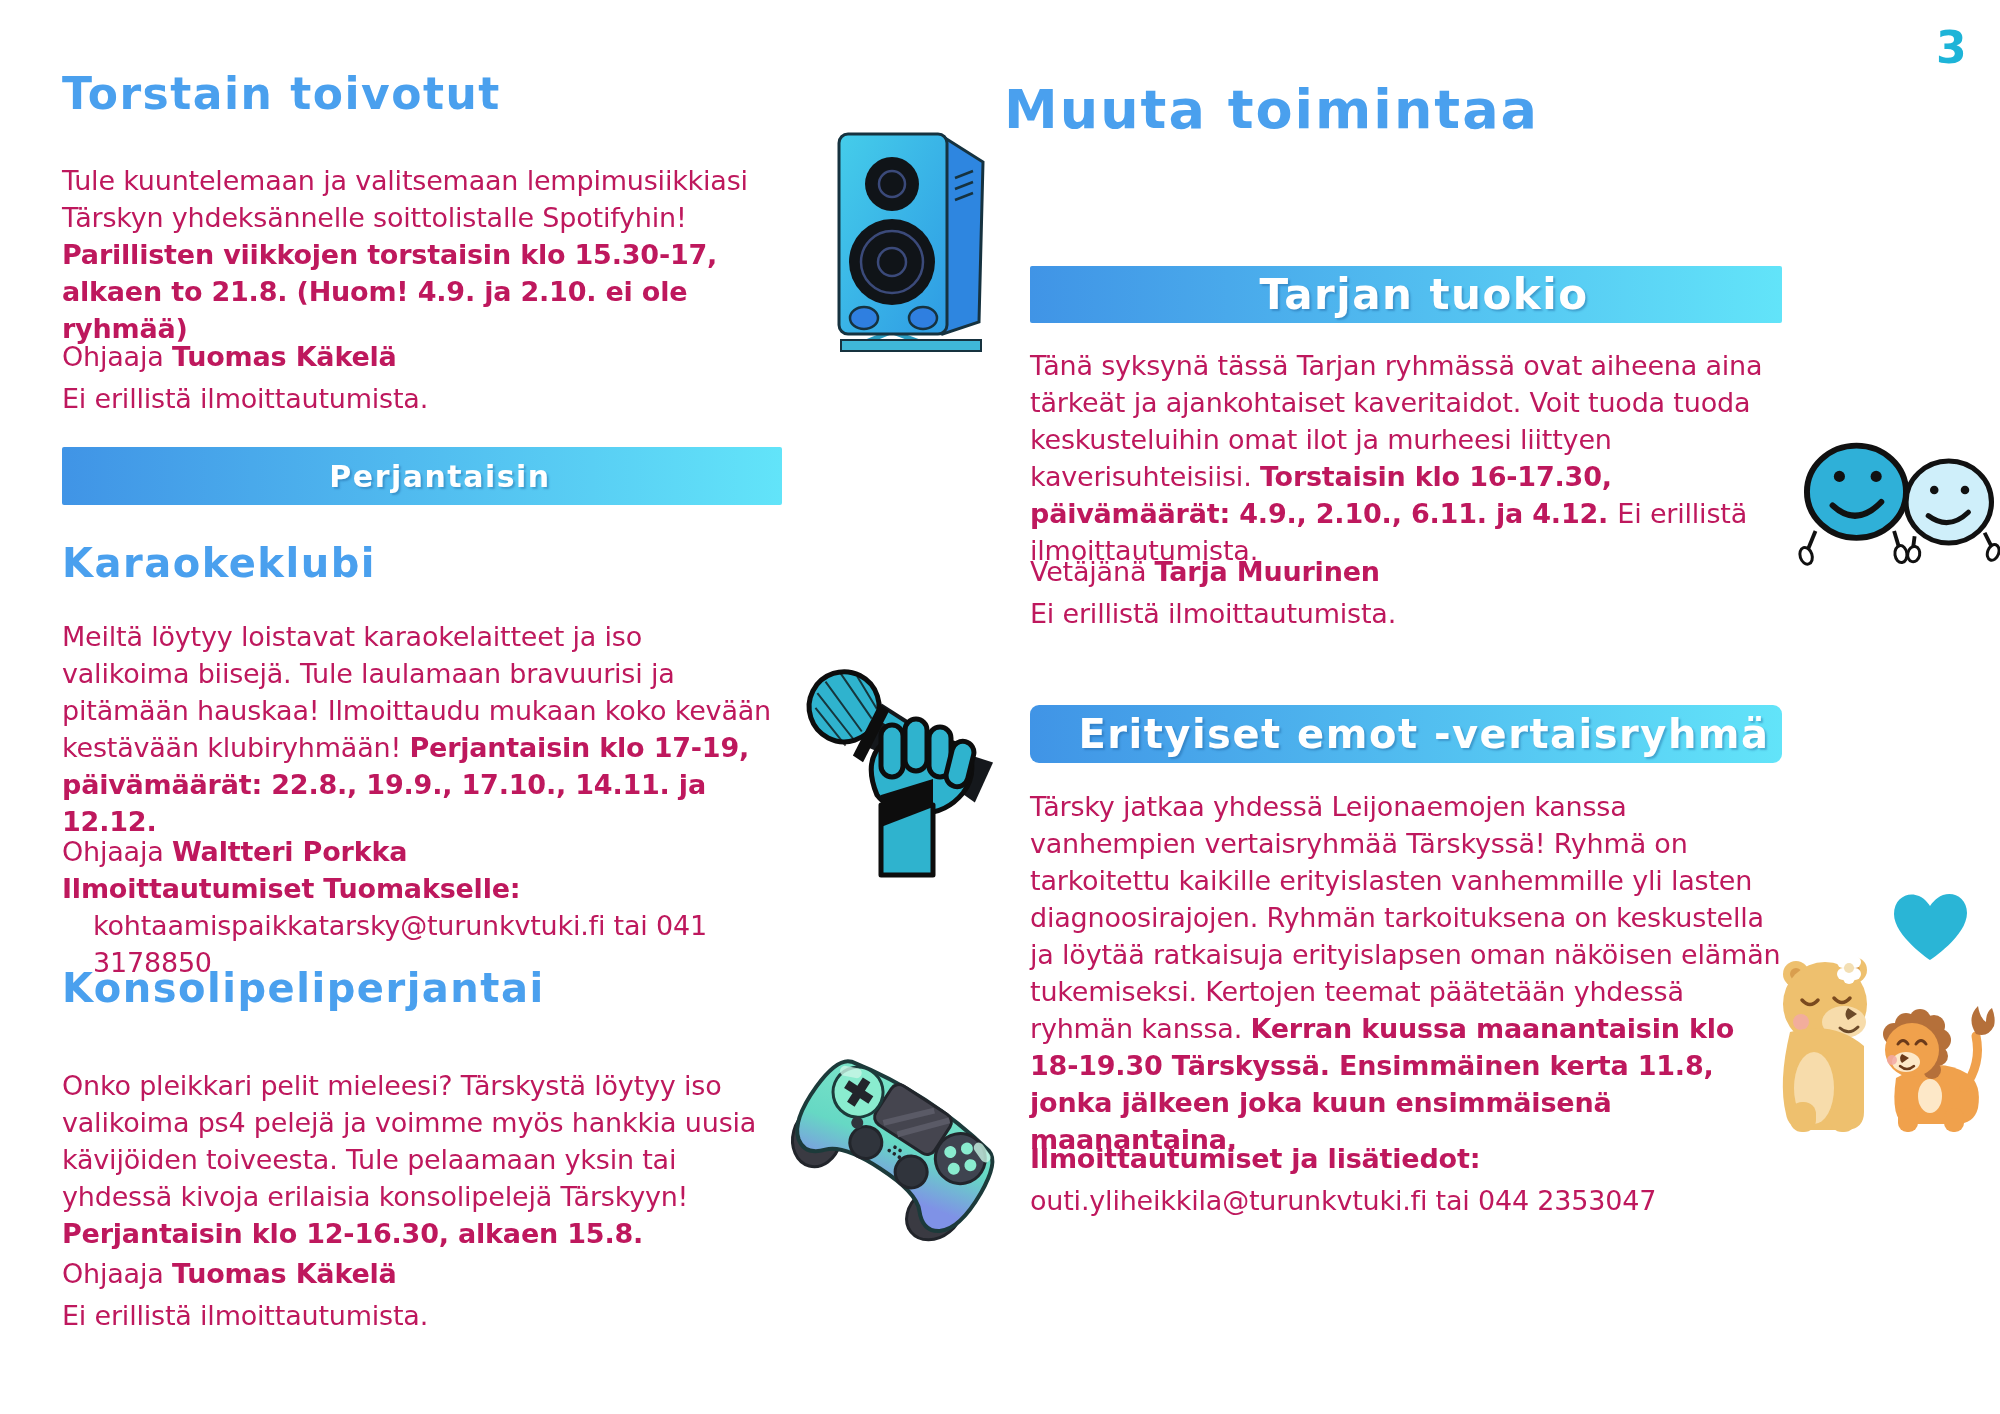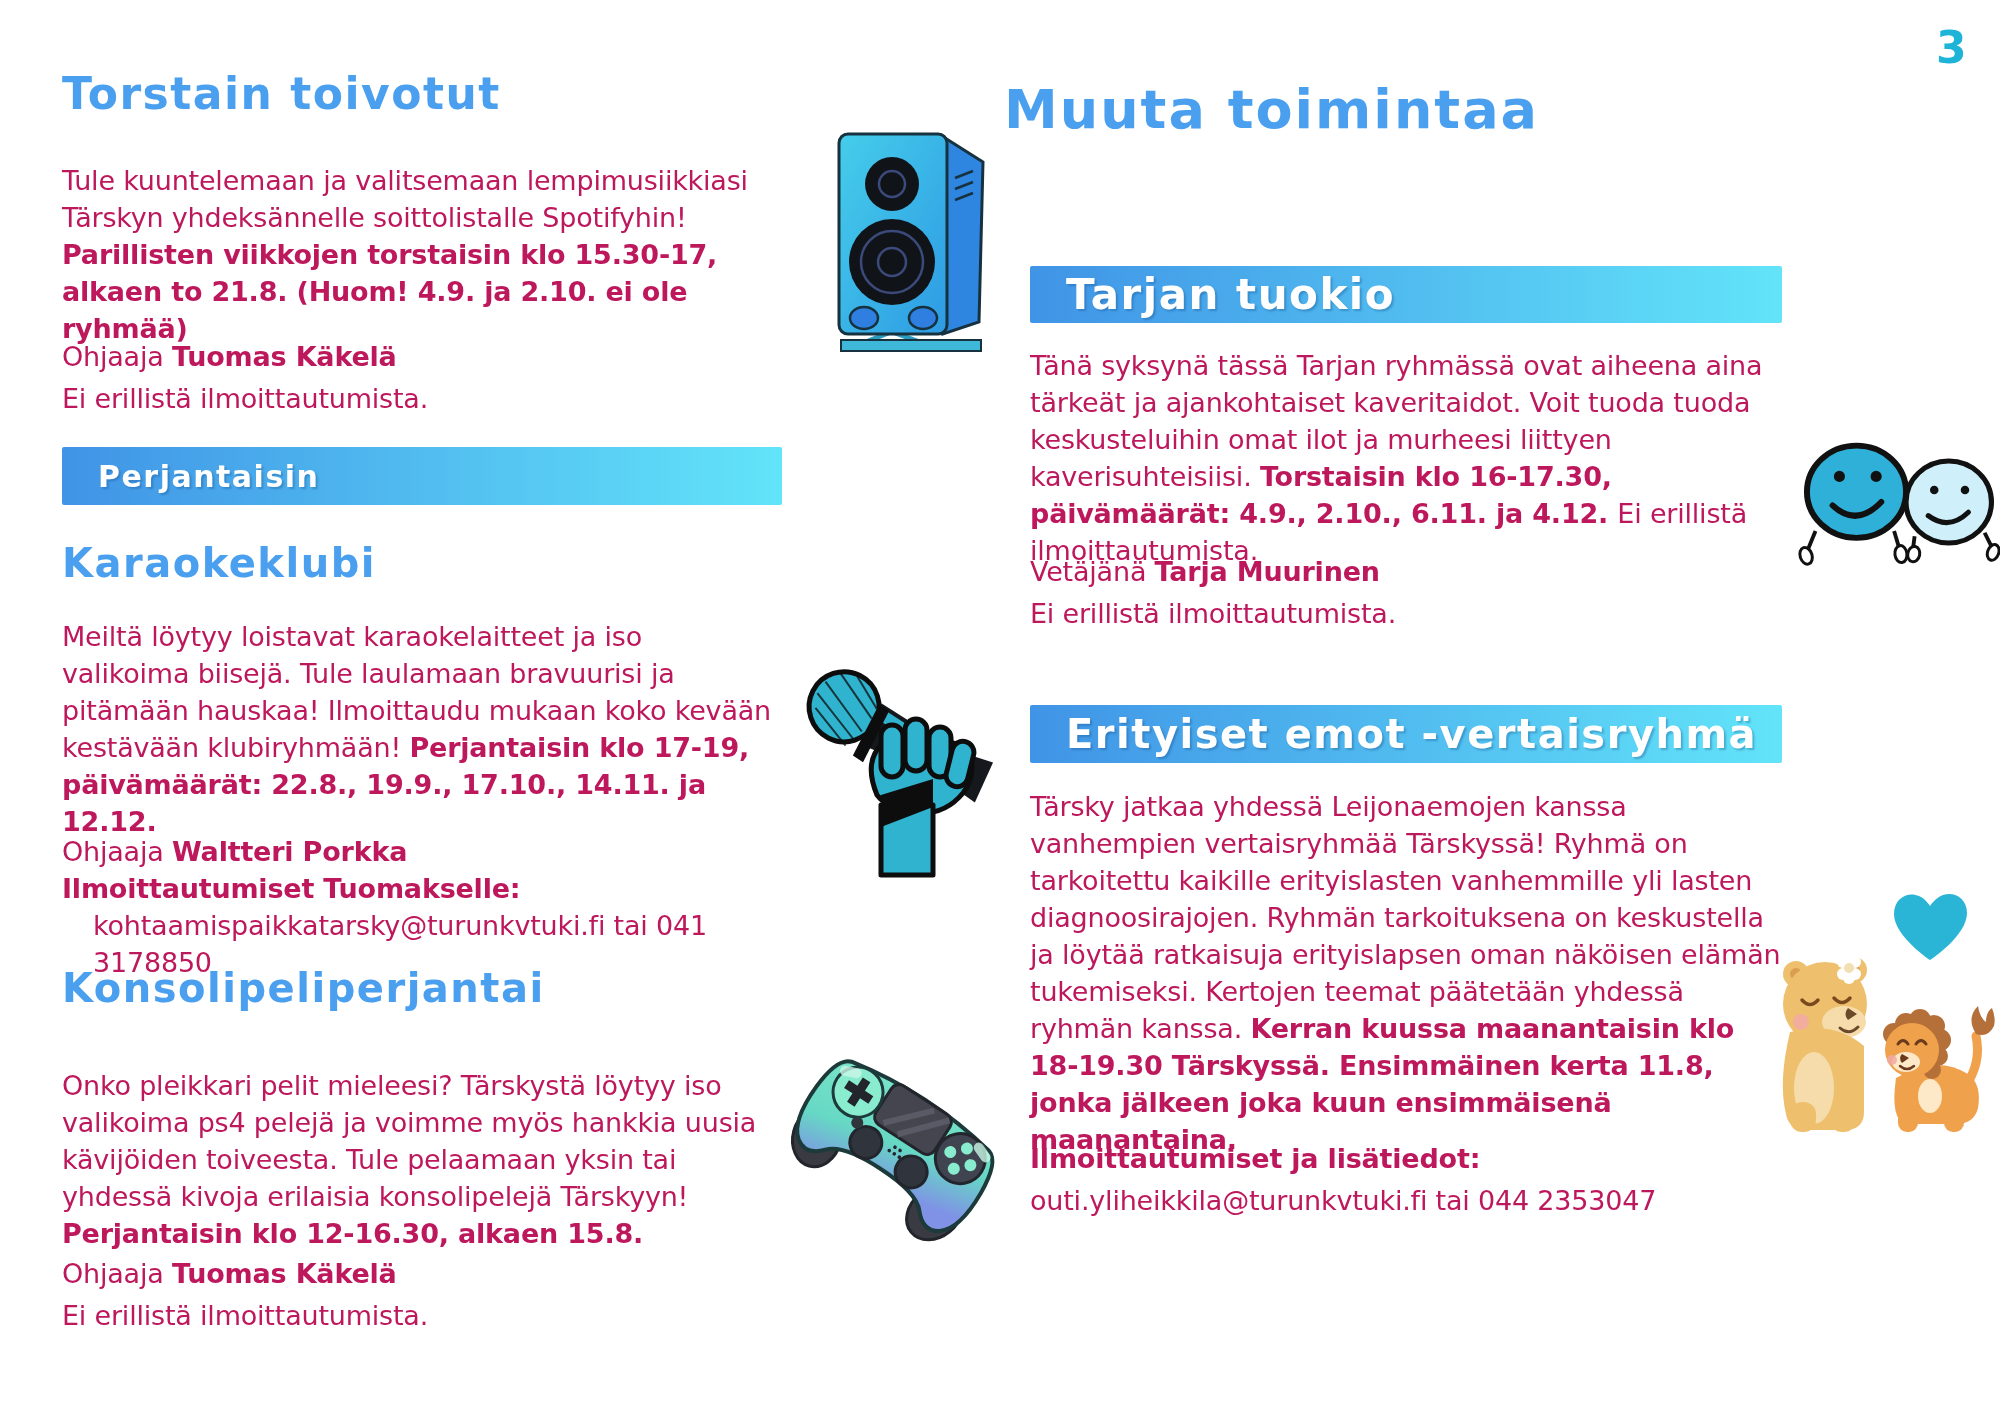--- a/index.html
+++ b/index.html
@@ -24,20 +24,21 @@
   .banner{
     background:linear-gradient(90deg,var(--banner-start,#4094e6) 0%,var(--banner-end,#62e4f9) 100%);
     color:#ffffff;
     font-weight:800;
     letter-spacing:1.5px;
     text-shadow:2px 2px 2px rgba(20,80,140,.35);
     padding-left:36px;
     box-sizing:border-box;
     display:flex;align-items:center;
     border-radius:2px;
+    justify-content:center;
   }
   .page-number{
     font-weight:800;
     font-size:44px;
     color:var(--page-number-teal,#1db4d8);
   }
   .illus svg{display:block;width:100%;height:100%;}
 </style>
 </head>
 <body>
@@ -77,21 +78,21 @@
 
   <div class="abs banner" style="left:1030px;top:266px;width:752px;height:57px;font-size:42px;">
     <span>Tarjan tuokio</span>
   </div>
 
   <div class="abs body-text" style="left:1030px;top:347px;width:758px;"><span>Tänä syksynä tässä Tarjan ryhmässä ovat aiheena aina tärkeät ja ajankohtaiset kaveritaidot. Voit tuoda tuoda keskusteluihin omat ilot ja murheesi liittyen kaverisuhteisiisi. </span><span class="b">Torstaisin klo 16-17.30, päivämäärät: 4.9., 2.10., 6.11. ja 4.12. </span><span>Ei erillistä ilmoittautumista.</span></div>
 
   <div class="abs body-text" style="left:1030px;top:553px;width:700px;"><span>Vetäjänä </span><span class="b">Tarja Muurinen</span></div>
   <div class="abs body-text" style="left:1030px;top:595px;width:700px;">Ei erillistä ilmoittautumista.</div>
 
-  <div class="abs banner" style="left:1030px;top:705px;width:752px;height:58px;font-size:40px;">
+  <div class="abs banner" style="left:1030px;top:705px;width:752px;height:58px;font-size:40px;border-radius:9px;">
     <span>Erityiset emot -vertaisryhmä</span>
   </div>
 
   <div class="abs body-text" style="left:1030px;top:788px;width:758px;"><span>Tärsky jatkaa yhdessä Leijonaemojen kanssa vanhempien vertaisryhmää Tärskyssä! Ryhmä on tarkoitettu kaikille erityislasten vanhemmille yli lasten diagnoosirajojen. Ryhmän tarkoituksena on keskustella ja löytää ratkaisuja erityislapsen oman näköisen elämän tukemiseksi. Kertojen teemat päätetään yhdessä ryhmän kanssa. </span><span class="b">Kerran kuussa maanantaisin klo 18-19.30 Tärskyssä. Ensimmäinen kerta 11.8, jonka jälkeen joka kuun ensimmäisenä maanantaina.</span></div>
 
   <div class="abs body-text" style="left:1030px;top:1140px;width:700px;"><span class="b">Ilmoittautumiset ja lisätiedot:</span></div>
   <div class="abs body-text" style="left:1030px;top:1182px;width:700px;">outi.yliheikkila@turunkvtuki.fi tai 044 2353047</div>
 
   <div class="abs illus" style="left:825px;top:122px;width:185px;height:235px;">
     <svg viewBox="0 0 185 235">

